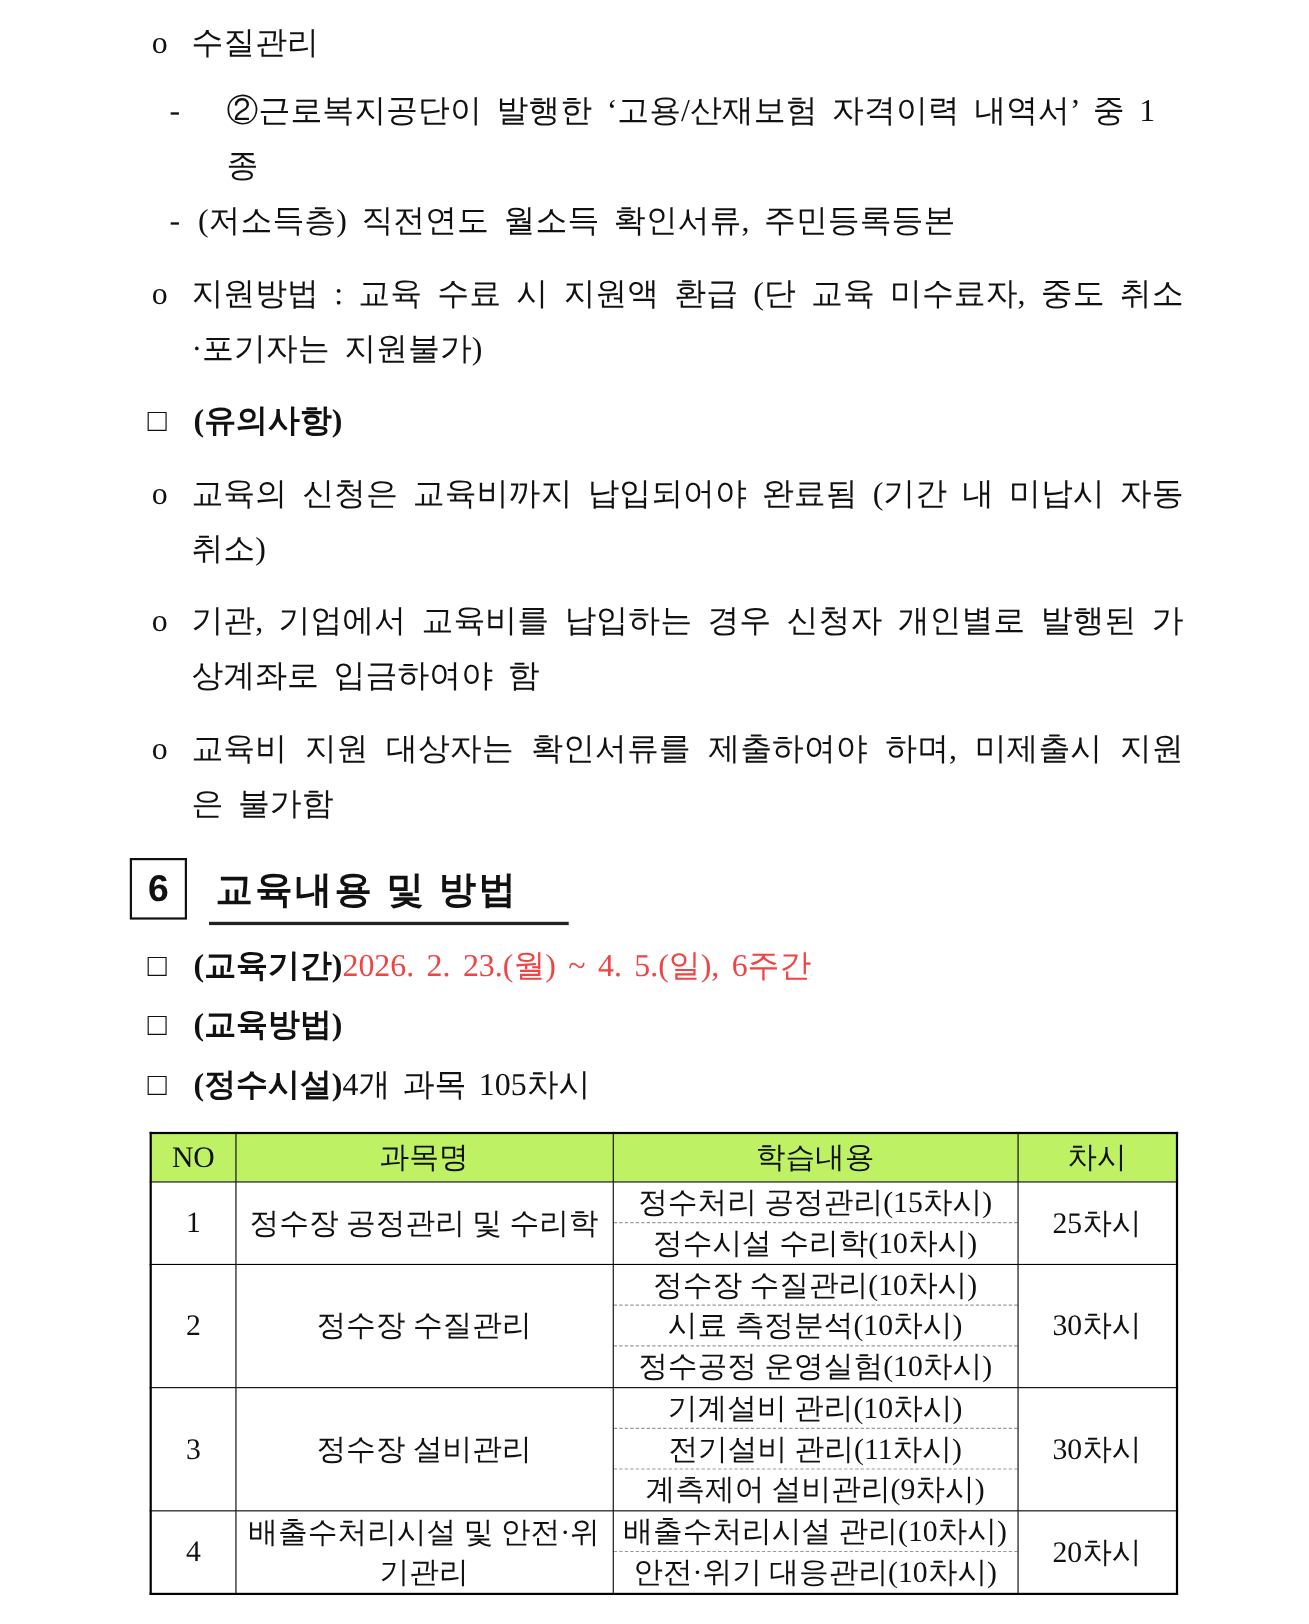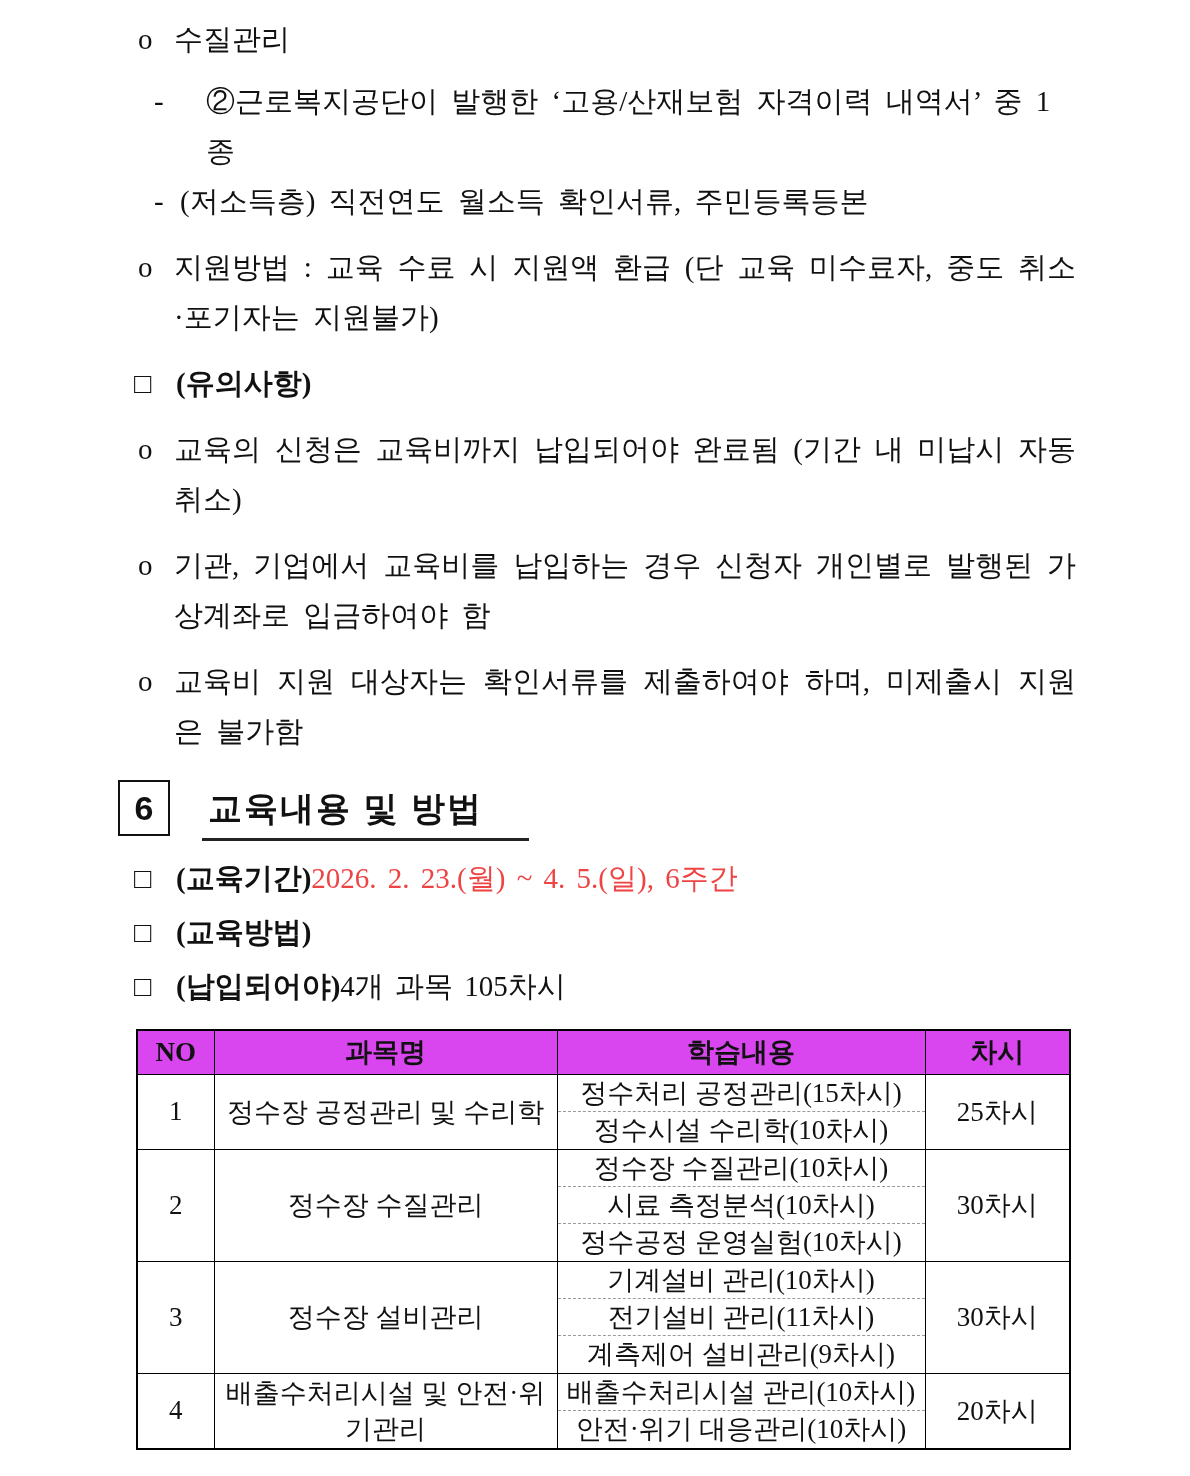--- a/index.html
+++ b/index.html
@@ -54,21 +54,21 @@
     height: 56px;
     border: 2px solid #111;
     display: flex;
     align-items: center;
     justify-content: center;
     font-family: "Liberation Sans", sans-serif;
     font-weight: bold;
     font-size: 34px;
   }
   .section-title {
-    margin-left: 32px;
+    margin-left: 20px;
     padding: 6px 46px 6px 6px;
     border-bottom: 3px solid #222;
     font-family: "Liberation Sans", sans-serif;
     font-weight: bold;
     font-size: 34px;
     letter-spacing: 2px;
     display: flex;
     align-items: center;
   }
 
@@ -95,22 +95,22 @@
     font-size: 27px;
   }
   table.curriculum th,
   table.curriculum td {
     border: 1px solid #000;
     text-align: center;
     vertical-align: middle;
     padding: 0;
   }
   table.curriculum th {
-    background: #d946ef;
-    font-weight: bold;
+    background: #bef264;
+    font-weight: normal;
     height: 44px;
   }
   td.contents-cell { padding: 0; }
   .contents-cell .sub {
     height: 37px;
     line-height: 37px;
     border-bottom: 1px dashed #9a9a9a;
     overflow: hidden;
   }
   .contents-cell .sub:last-child { border-bottom: none; }
@@ -174,21 +174,21 @@
     <span class="value blue">2026. 2. 23.(월) ~ 4. 5.(일), 6주간</span>
   </div>
 
   <div class="detail-line">
     <span class="marker">□</span>
     <span class="label">(교육방법)</span>
   </div>
 
   <div class="detail-line">
     <span class="marker">□</span>
-    <span class="label">(납입되어야)</span>
+    <span class="label">(정수시설)</span>
     <span class="value">4개 과목 105차시</span>
   </div>
 
   <table class="curriculum">
     <colgroup>
       <col style="width:77px">
       <col style="width:343px">
       <col style="width:368px">
       <col style="width:145px">
     </colgroup>

